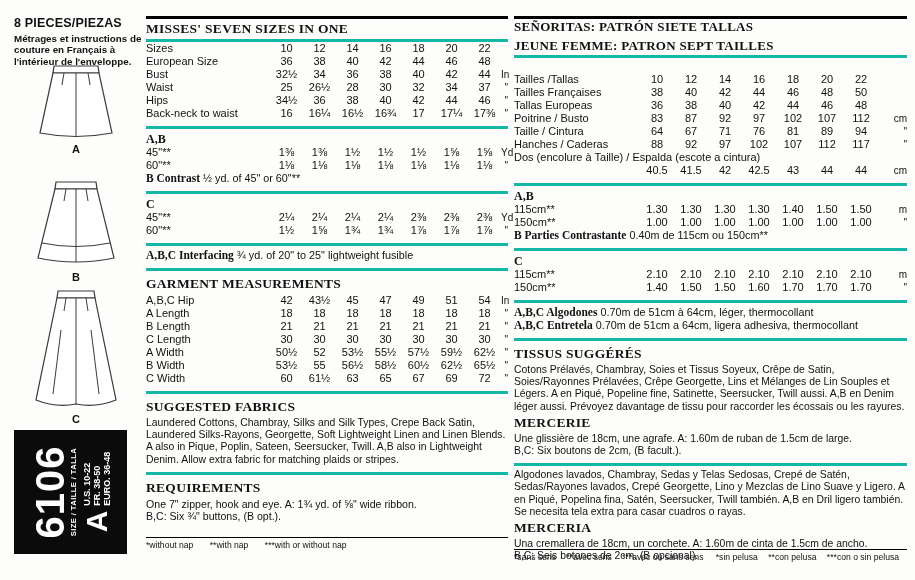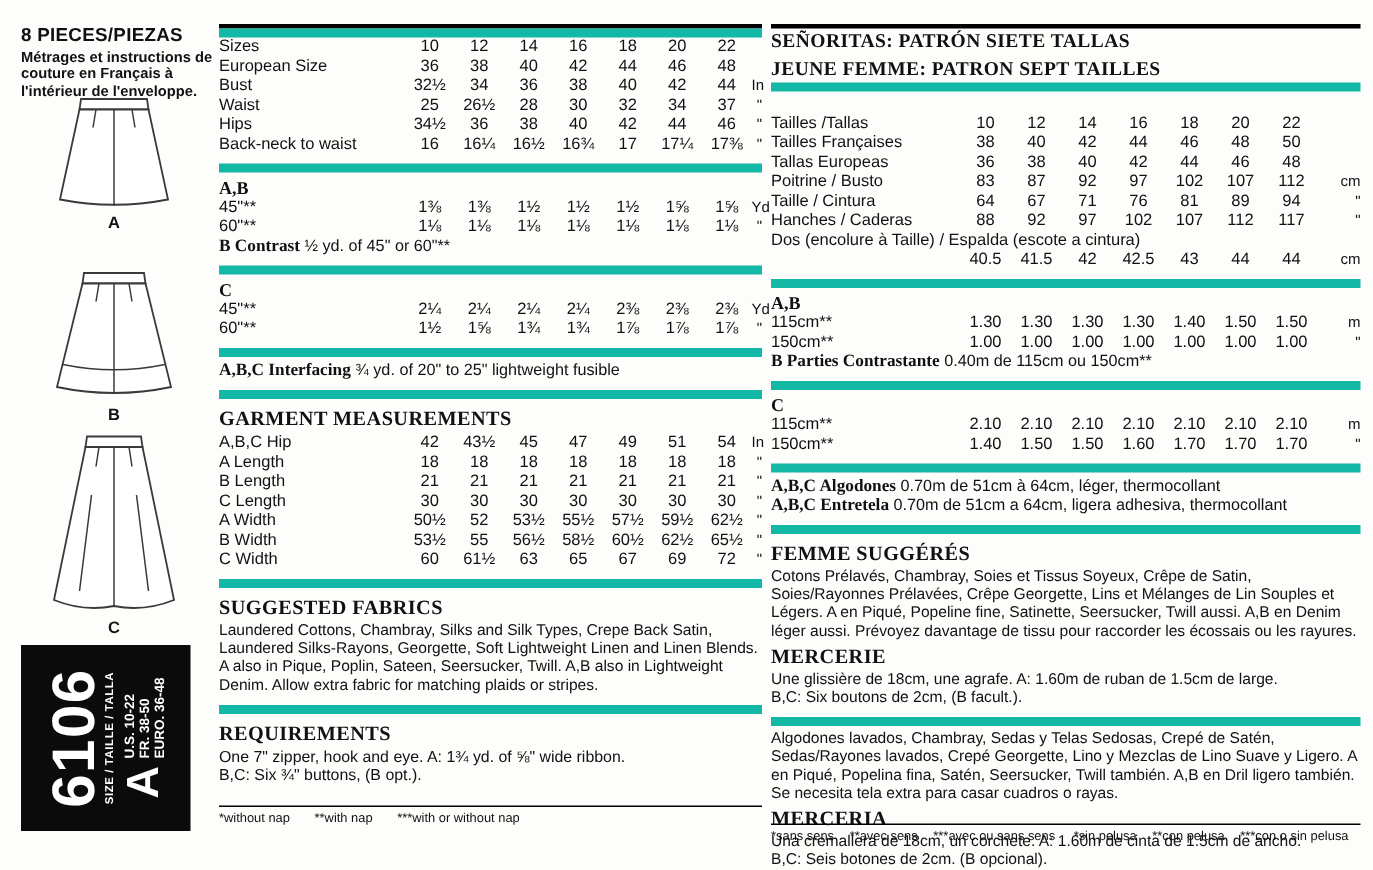--- a/index.html
+++ b/index.html
@@ -10,21 +10,21 @@
     font-family:"Liberation Sans", sans-serif;
     position:relative;
     overflow:hidden;
   }
   .col-left  { position:absolute; left:14px;  top:16px; width:128px; height:556px; }
   .col-mid   { position:absolute; left:146px; top:16px; width:362px; height:534px; }
   .col-right { position:absolute; left:514px; top:16px; width:393px; height:546px; }
 
   
   .rule-heavy { border-top:3px solid #000; }
-  .rule-thin  { border-top:6px solid #14b8a6; }
+  .rule-thin  { border-top:3px solid #14b8a6; }
   .ser-title {
     font-family:"Liberation Serif", serif; font-weight:bold;
     font-size:13.5px; letter-spacing:.3px; padding:2px 0 2px;
   }
   .ser-title.two { line-height:15px; font-size:13px; }
   .ser-sub {
     font-family:"Liberation Serif", serif; font-weight:bold;
     font-size:12px; line-height:13px; padding-top:1px;
   }
   .bser { font-family:"Liberation Serif", serif; font-weight:bold; font-size:11.5px; }
@@ -140,20 +140,21 @@
           <div>FR. 38-50</div>
           <div>EURO. 36-48</div>
         </div>
       </div>
     </div>
   </div>
 </div>
 
 <div class="col-mid">
   <div class="rule-heavy"></div>
+  <div class="ser-title">MISSES' SEVEN SIZES IN ONE</div>
   <div class="rule-thin"></div>
 
   <div class="tbl">
       <div class="trow">
         <span class="tlabel">Sizes</span>
         <span class="tcell">10</span>
         <span class="tcell">12</span>
         <span class="tcell">14</span>
         <span class="tcell">16</span>
         <span class="tcell">18</span>
@@ -539,21 +540,21 @@
   <div class="sec rule-thin">
     <div class="inline-line">
       <span class="bser">A,B,C Algodones</span><span> 0.70m de 51cm à 64cm, léger, thermocollant</span>
     </div>
     <div class="inline-line">
       <span class="bser">A,B,C Entretela</span><span> 0.70m de 51cm a 64cm, ligera adhesiva, thermocollant</span>
     </div>
   </div>
 
   <div class="sec rule-thin">
-    <div class="ser-title">FEMME SUGGÉRÉS</div>
+    <div class="ser-title">TISSUS SUGGÉRÉS</div>
     <div class="para">Cotons Prélavés, Chambray, Soies et Tissus Soyeux, Crêpe de Satin, Soies/Rayonnes Prélavées, Crêpe Georgette, Lins et Mélanges de Lin Souples et Légers. A en Piqué, Popeline fine, Satinette, Seersucker, Twill aussi. A,B en Denim léger aussi. Prévoyez davantage de tissu pour raccorder les écossais ou les rayures.</div>
     <div class="ser-title">MERCERIE</div>
     <div class="para">Une glissière de 18cm, une agrafe. A: 1.60m de ruban de 1.5cm de large.</div>
     <div class="para">B,C: Six boutons de 2cm, (B facult.).</div>
   </div>
 
   <div class="sec rule-thin">
     <div class="para">Algodones lavados, Chambray, Sedas y Telas Sedosas, Crepé de Satén, Sedas/Rayones lavados, Crepé Georgette, Lino y Mezclas de Lino Suave y Ligero. A en Piqué, Popelina fina, Satén, Seersucker, Twill también. A,B en Dril ligero también. Se necesita tela extra para casar cuadros o rayas.</div>
     <div class="ser-title">MERCERIA</div>
     <div class="para">Una cremallera de 18cm, un corchete. A: 1.60m de cinta de 1.5cm de ancho.</div>

